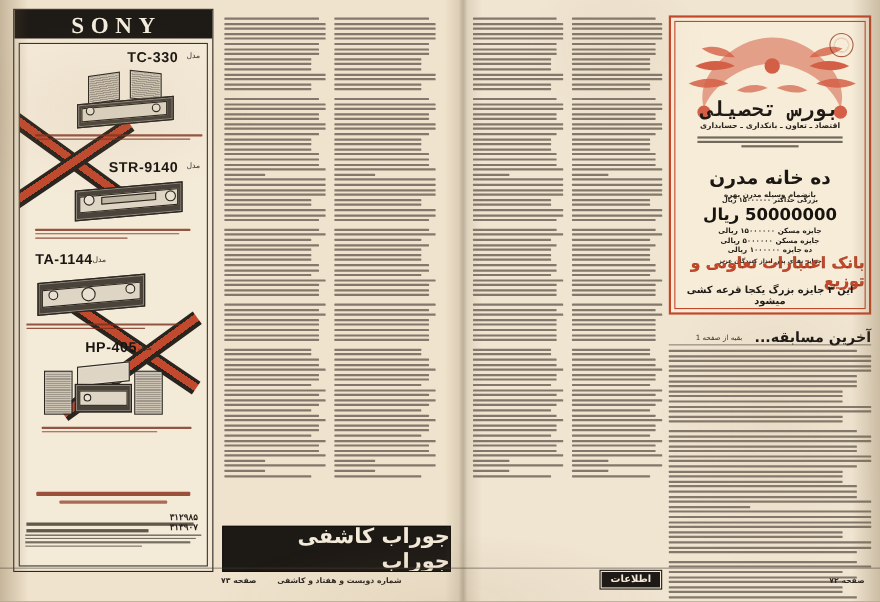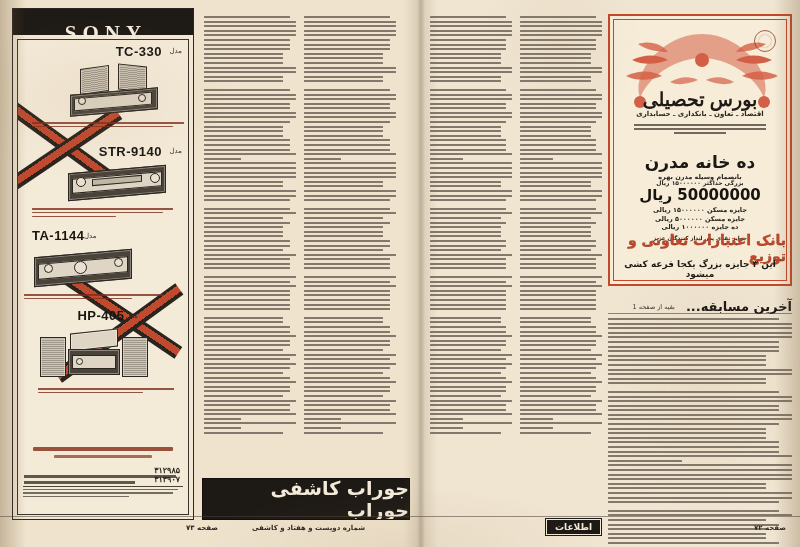--- a/index.html
+++ b/index.html
@@ -74,21 +74,21 @@
     border: 1px solid #2b2620;
     box-sizing: border-box;
     z-index: 12;
     overflow: hidden;
   }
   #sony-logo-bar {
     position: absolute; left: 0; top: 0; width: 100%; height: 26px;
     background: #1e1a16;
   }
   #sony-logo-bar .word {
-    position:absolute; left:0; right:0; top:12px;
+    position:absolute; left:0; right:0; top:2px;
     text-align: center;
     color: #f4ecdc;
     font-family: "Liberation Serif", serif;
     font-size: 21px; letter-spacing: 6px; font-weight: 700;
     text-indent: 6px;
   }
   #sony-body {
     position:absolute; left:4px; right:4px; top:30px; bottom:4px;
     border: 1px solid #3a332b;
     background: #f4ead8;
@@ -182,21 +182,21 @@
     box-sizing:border-box; z-index: 14; overflow:hidden;
   }
   #schol-inner {
     position:absolute; inset:3px; border:1px solid #c4472a;
   }
   
   #schol-floral { position:absolute; left:0; right:0; top:4px; height:104px; }
   #schol-title {
     position:absolute; left:0; right:0; top:72px;
     text-align:center; direction:rtl;
-    font-family:Liberation Sans, sans-serif;
+    font-family:Liberation Mono, monospace;
     font-size:19px; font-weight:700; color:#1f1a16;
     letter-spacing:-.5px;
   }
   #schol-sub {
     position:absolute; left:0; right:0; top:94px;
     text-align:center; direction:rtl;
     font-size:7px; color:#2a241e; font-weight:700;
   }
   #schol-note {
     position:absolute; left:24px; right:24px; top:108px;
@@ -273,21 +273,21 @@
     position:absolute; left:0; right:0; top:516px; height:1px;
     background:#4a4038; opacity:.55; z-index:20;
   }
   #footer {
     position:absolute; left:0; right:0; top:517px; height:30px; z-index:21;
   }
   .foot-txt {
     position:absolute; font-size:7px; color:#2e2823; direction:rtl;
     font-family:"DejaVu Sans", sans-serif; font-weight:700;
   }
-  #foot-pg-left  { left: 186px; top: 7px; }
+  #foot-pg-left  { left: 201px; top: 7px; }
   #foot-issue    { left: 252px; top: 7px; }
   #foot-pg-right { right: 14px; top: 7px; }
   #masthead {
     position:absolute; left: 546px; top: 2px;
     background:#1d1915; color:#f3ead9;
     padding: 2px 8px;
     font-size: 9px; font-weight:700; direction:rtl;
     font-family:"DejaVu Sans", sans-serif;
     border: 1px solid #f3ead9;
     box-shadow: 0 0 0 1px #1d1915;

